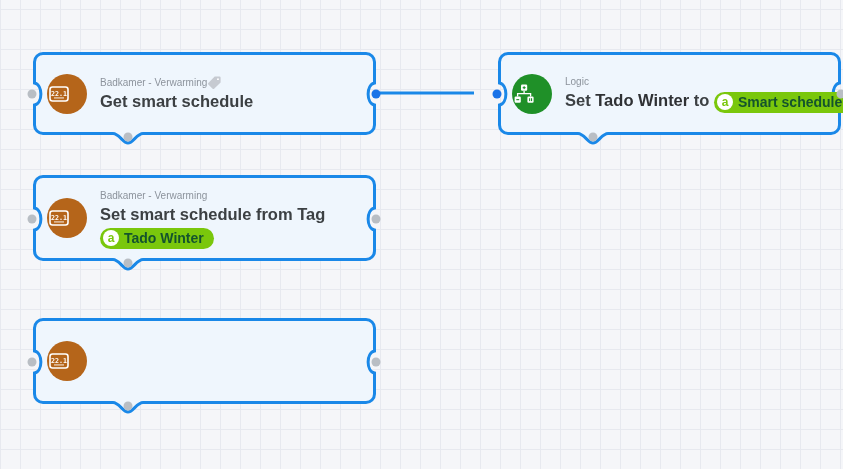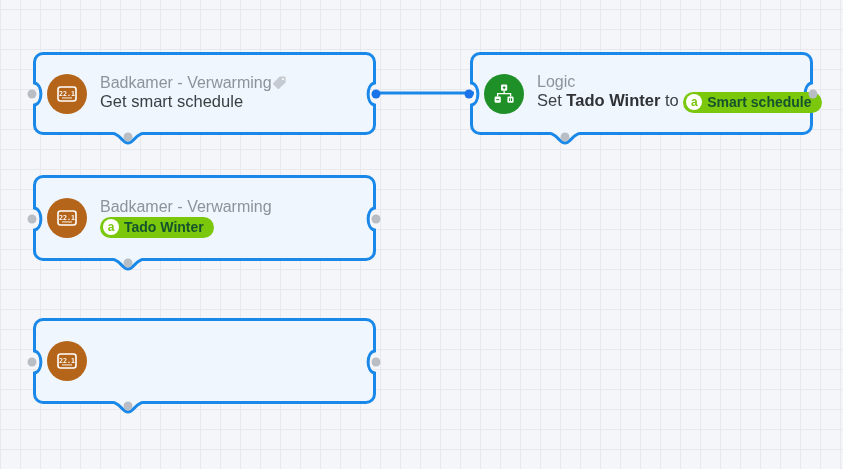--- a/index.html
+++ b/index.html
@@ -46,49 +46,49 @@
     padding-left: 14px;
   }
 
   .node-icon {
     flex: 0 0 auto;
     width: 40px;
     height: 40px;
     border-radius: 50%;
     display: flex;
     align-items: center;
-    justify-content: center;
+    justify-content: flex-start;
   }
   .node-icon.orange { background: #b5651a; }
   .node-icon.green  { background: #1f9028; }
 
   .node-text {
     margin-left: 13px;
     display: flex;
     flex-direction: column;
     justify-content: center;
   }
 
   .node-subtitle {
-    font-size: 16px;
+    font-size: 10px;
     color: #8c939c;
     line-height: 15px;
     white-space: nowrap;
     display: flex;
     align-items: flex-start;
   }
 
   .node-title {
     font-size: 16.5px;
     color: #3c4043;
     line-height: 22px;
     white-space: nowrap;
   }
   .node-title .bold { font-weight: bold; color: #2f3134; }
-  .node-title .light { font-weight: normal; }
+  .node-title .light { font-weight: bold; }
 
   
   .pill {
     display: inline-flex;
     align-items: center;
     background: #7ac70c;
     border-radius: 11px;
     height: 21px;
     padding: 0 10px 0 3px;
     vertical-align: middle;
@@ -187,21 +187,21 @@
           <span class="light">Get smart schedule</span>
         </div>
       </div>
     </div>
 
     <div class="port" style="left:-1px; top:42px;"></div>
     <div class="port active" style="left:343px; top:42px;"></div>
     <div class="port" style="left:95px; top:85px;"></div>
   </div>
 
-  <div class="node" style="left:470px; top:52px; width:343px; height:83px;">
+  <div class="node" style="left:498px; top:52px; width:343px; height:83px;">
     <svg class="node-shape" width="343" height="83" viewBox="0 0 343 83">
       <path d="M 10,1.5
                L 333,1.5
                A 8.5,8.5 0 0 1 341.5,10
                L 341.5,31
                C 333,33 333,51 341.5,53
                L 341.5,73
                A 8.5,8.5 0 0 1 333,81.5
                L 110,81.5
                C 104,81.5 100,91 95,91
@@ -271,20 +271,23 @@
         <svg width="24" height="24" viewBox="0 0 24 24">
           <rect x="3" y="5" width="18" height="14" rx="2.5" fill="none" stroke="#ffffff" stroke-width="1.6"></rect>
           <text x="12" y="13.6" font-family="DejaVu Sans Mono, monospace" font-size="6.6" font-weight="bold" fill="#ffffff" text-anchor="middle">22.1</text>
           <rect x="7" y="15.2" width="10" height="1.4" fill="#ffffff" opacity="0.65"></rect>
         </svg>
       </div>
       <div class="node-text">
         <div class="node-subtitle">
           <span>Badkamer - Verwarming</span>
         </div>
+        <div class="node-title">
+          <span class="light">Set smart schedule from Tag</span>
+        </div>
         <div class="badge-row">
           <span class="pill">
             <span class="pill-a">a</span>
             <span class="pill-label">Tado Winter</span>
           </span>
         </div>
       </div>
     </div>
 
     <div class="port" style="left:-1px; top:44px;"></div>

